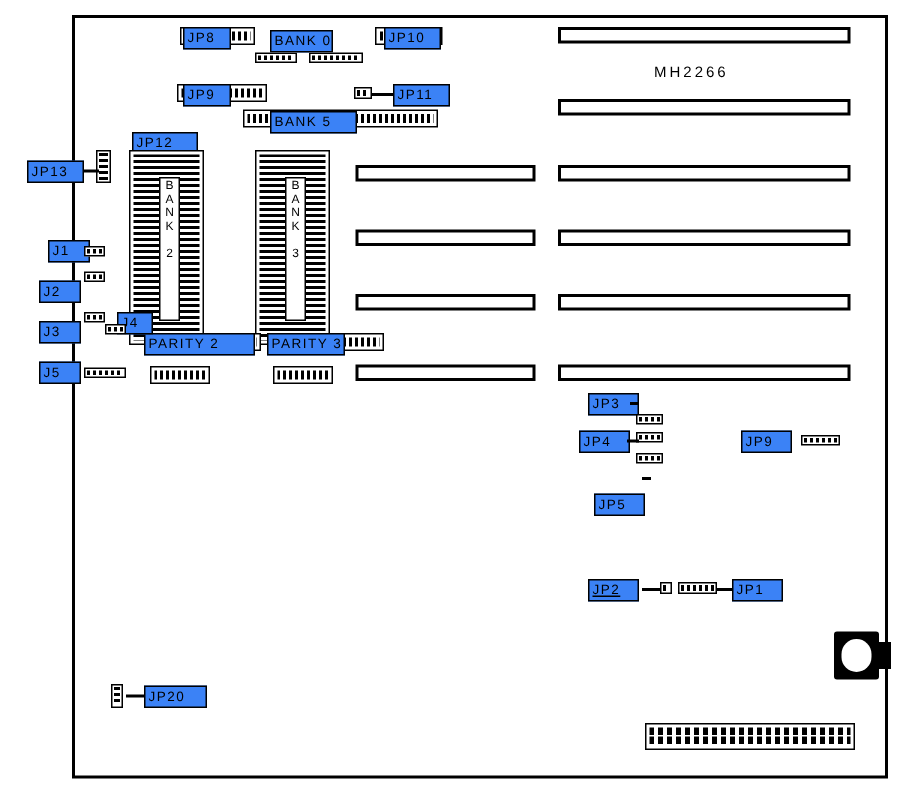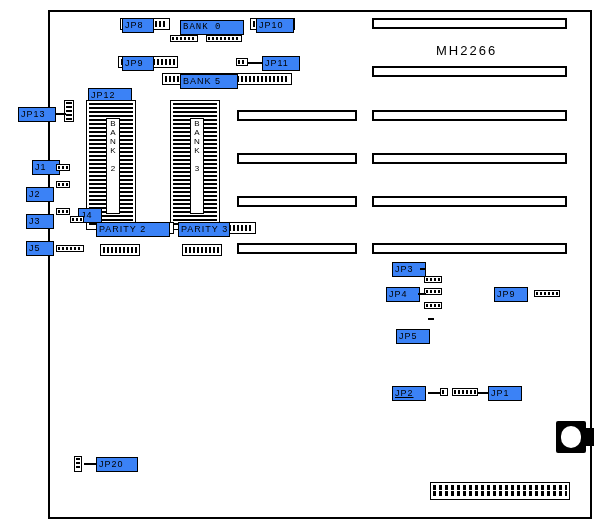--- a/index.html
+++ b/index.html
@@ -15,21 +15,21 @@
     repeating-linear-gradient(to bottom,#000 0px,#000 2px,#fff 2px,#fff 4px);}
   .vlabel{position:absolute;font-size:8px;line-height:9px;text-align:center;color:#000;background:#fff;border:1px solid #000;box-sizing:border-box;width:14px;letter-spacing:0;}
   .vlabel span{display:block;}
   .hdr{position:absolute;border:1px solid #000;background:#fff;box-sizing:border-box;}
   .hdr-in{position:absolute;left:1px;top:1px;right:1px;bottom:1px;background:
     repeating-linear-gradient(to right,#000 0px,#000 2px,#fff 2px,#fff 4px);}
   .hdr-v{position:absolute;border:1px solid #000;background:#fff;box-sizing:border-box;}
   .hdr-v-in{position:absolute;left:1px;top:1px;right:1px;bottom:1px;background:
     repeating-linear-gradient(to bottom,#000 0px,#000 2px,#fff 2px,#fff 4px);}
   .line{position:absolute;background:#000;}
-  .chiptext{position:absolute;font-size:13px;letter-spacing:2px;color:#000;}
+  .chiptext{position:absolute;font-size:10px;letter-spacing:2px;color:#000;}
   .kbd{position:absolute;background:#000;border-radius:2px;}
   .kbd-in{position:absolute;background:#fff;}
 </style>
 </head>
 <body>
 
 <div id="root">
 
   <div class="board"></div>
 
@@ -67,21 +67,21 @@
 
   <div class="chiptext" style="left:436px;top:43px;">MH2266</div>
 
   <div class="simm" style="left:120px;top:18px;width:50px;height:12px;">
       <div class="simm-bars" style="background:repeating-linear-gradient(to right,#000 0px,#000 2px,#fff 2px,#fff 4px);"></div>
     </div>
   <div class="simm" style="left:250px;top:18px;width:45px;height:12px;">
       <div class="simm-bars" style="background:repeating-linear-gradient(to right,#000 0px,#000 2px,#fff 2px,#fff 4px);"></div>
     </div>
   <div class="lbl abs" style="left:122px;top:18px;width:32px;">JP8</div>
-  <div class="lbl abs" style="left:180px;top:20px;width:64px;font-family:Liberation Mono, monospace;">BANK 0</div>
+  <div class="lbl abs" style="left:180px;top:20px;width:42px;">BANK 0</div>
   <div class="lbl abs" style="left:256px;top:18px;width:38px;">JP10</div>
 
   <div class="hdr" style="left:170px;top:35px;width:28px;height:7px;">
       <div class="hdr-in"></div>
     </div>
   <div class="hdr" style="left:206px;top:35px;width:36px;height:7px;">
       <div class="hdr-in"></div>
     </div>
 
   <div class="simm" style="left:118px;top:56px;width:60px;height:12px;">

